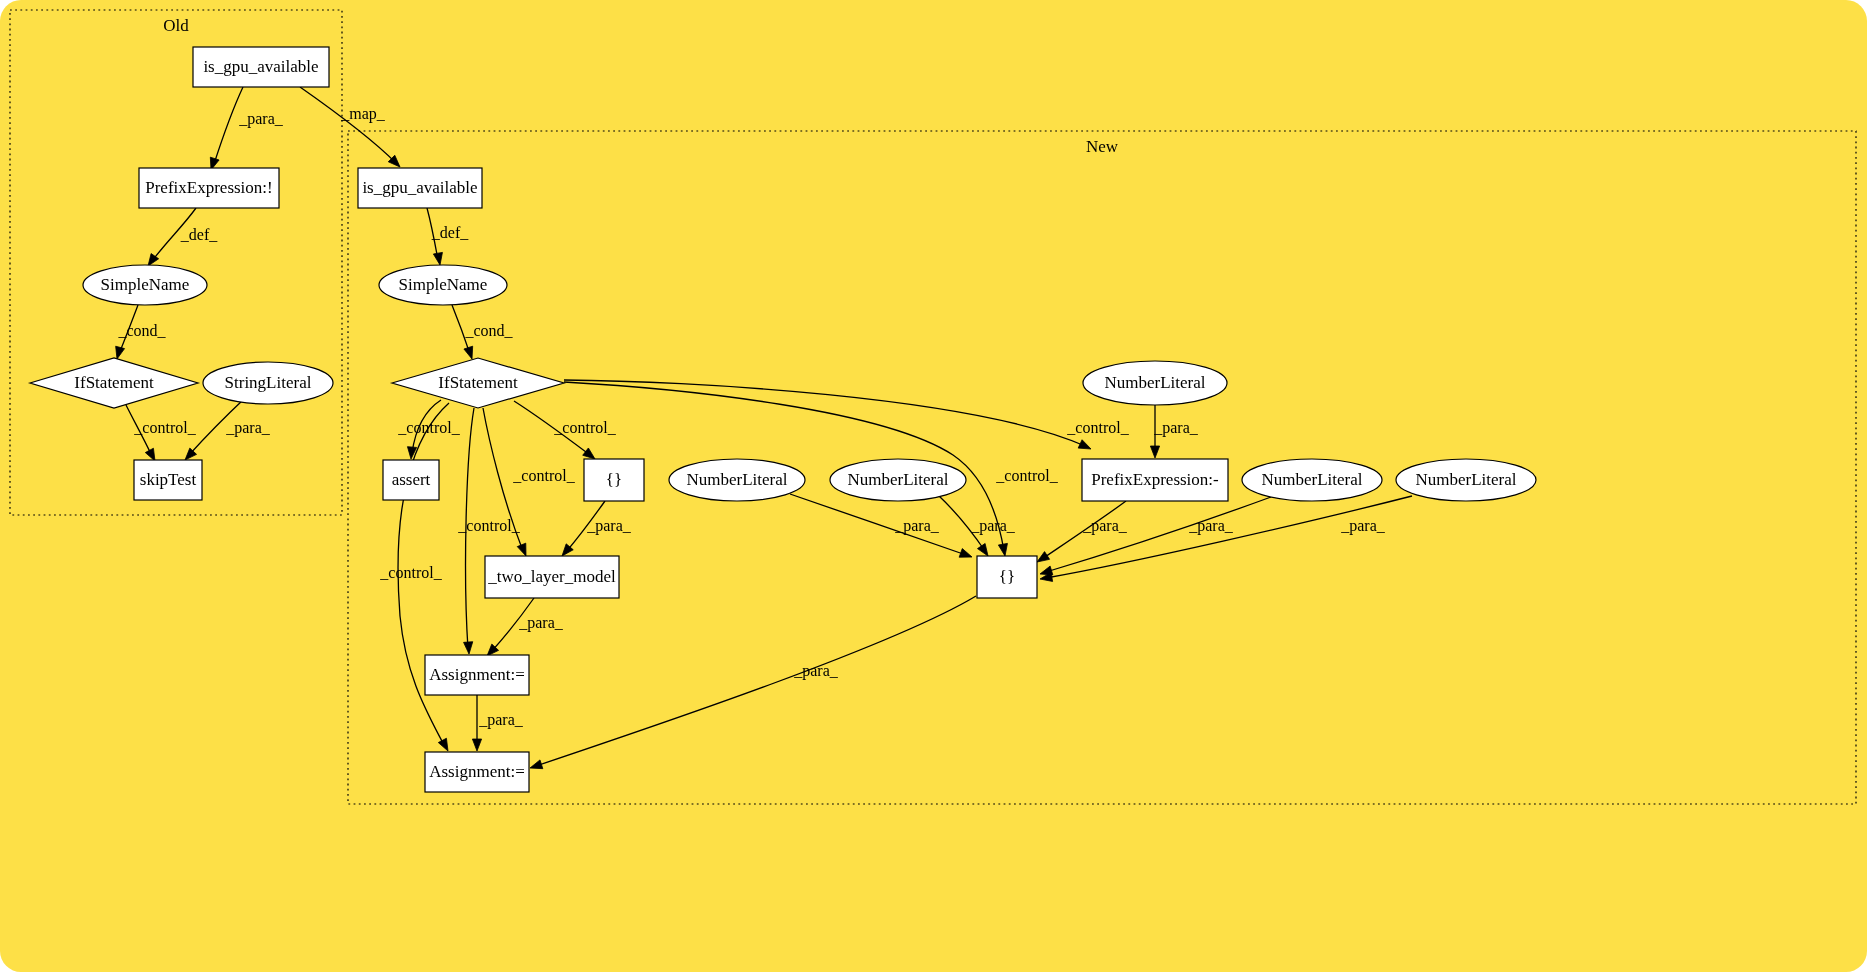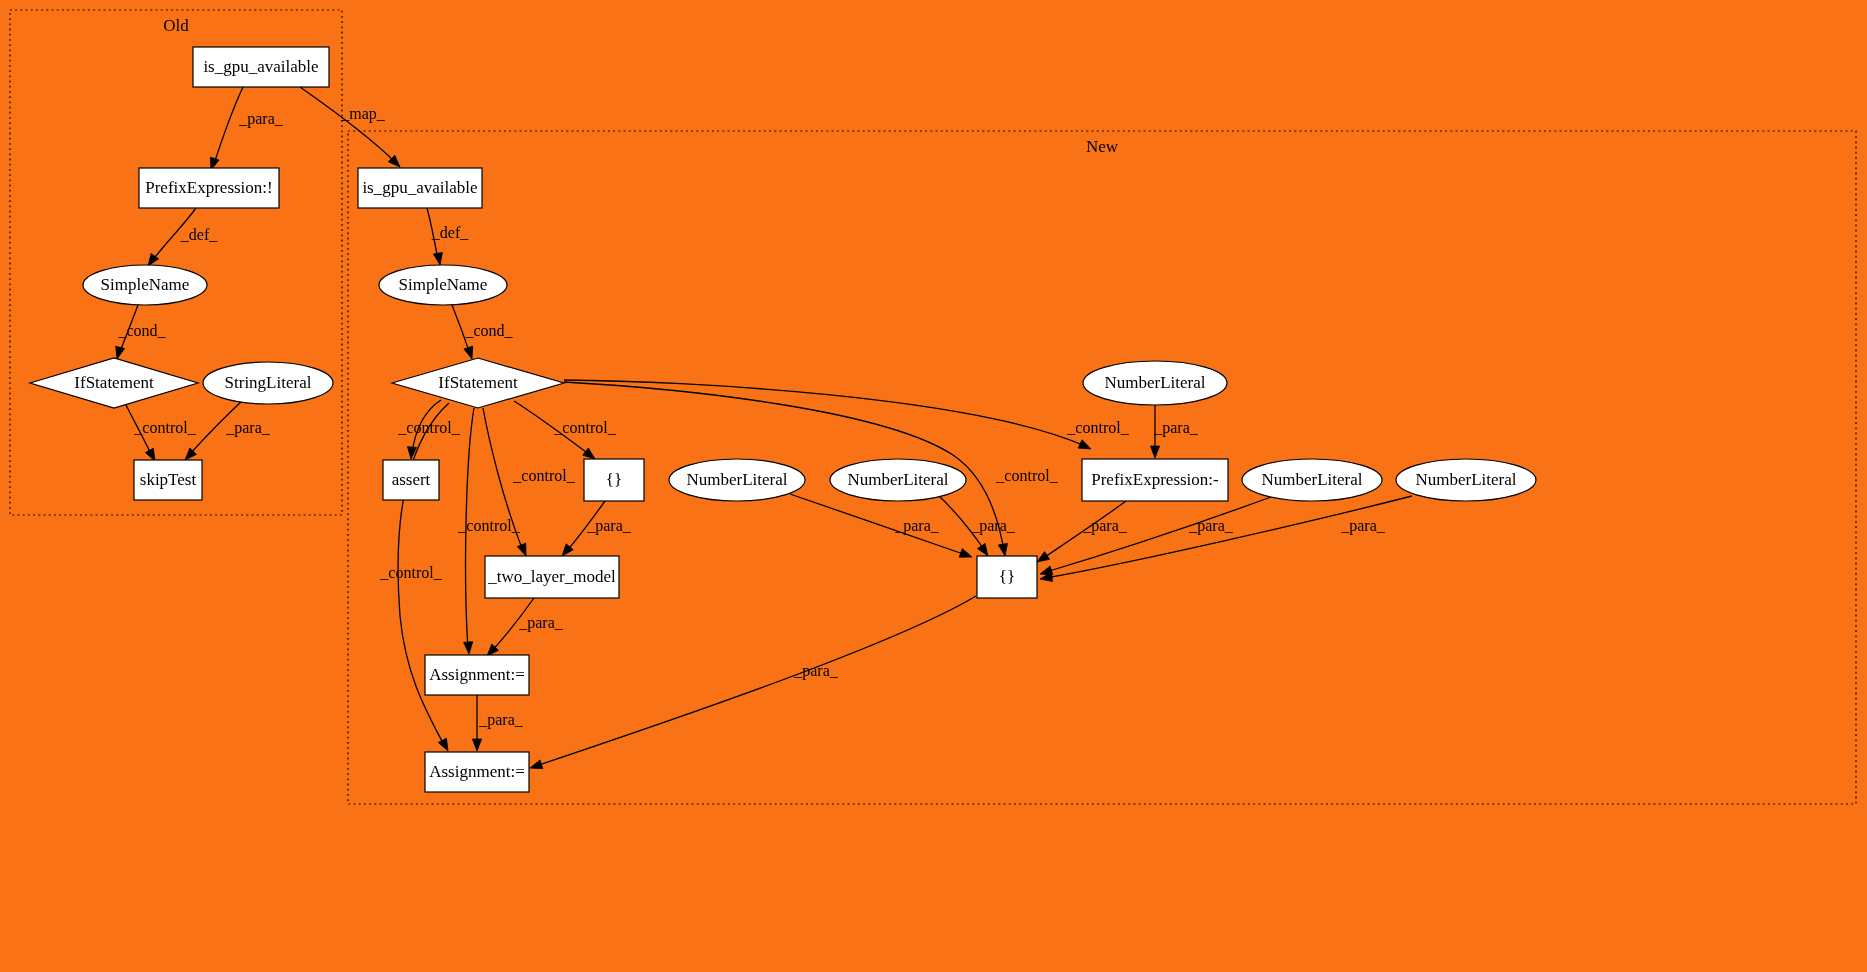--- a/index.html
+++ b/index.html
@@ -4,23 +4,24 @@
 <style>
   html, body {
     margin: 0;
     padding: 0;
     background: #ffffff;
   }
   #canvas {
     position: relative;
     width: 1867px;
     height: 972px;
-    background: #f97316;
+    background: #fde047;
     font-family: "Liberation Serif", "DejaVu Serif", serif;
     overflow: hidden;
+    border-radius: 21px;
   }
   svg#graph {
     position: absolute;
     top: 0; left: 0;
     width: 1867px;
     height: 972px;
   }
   .node-shape {
     fill: #ffffff;
     stroke: #000000;

